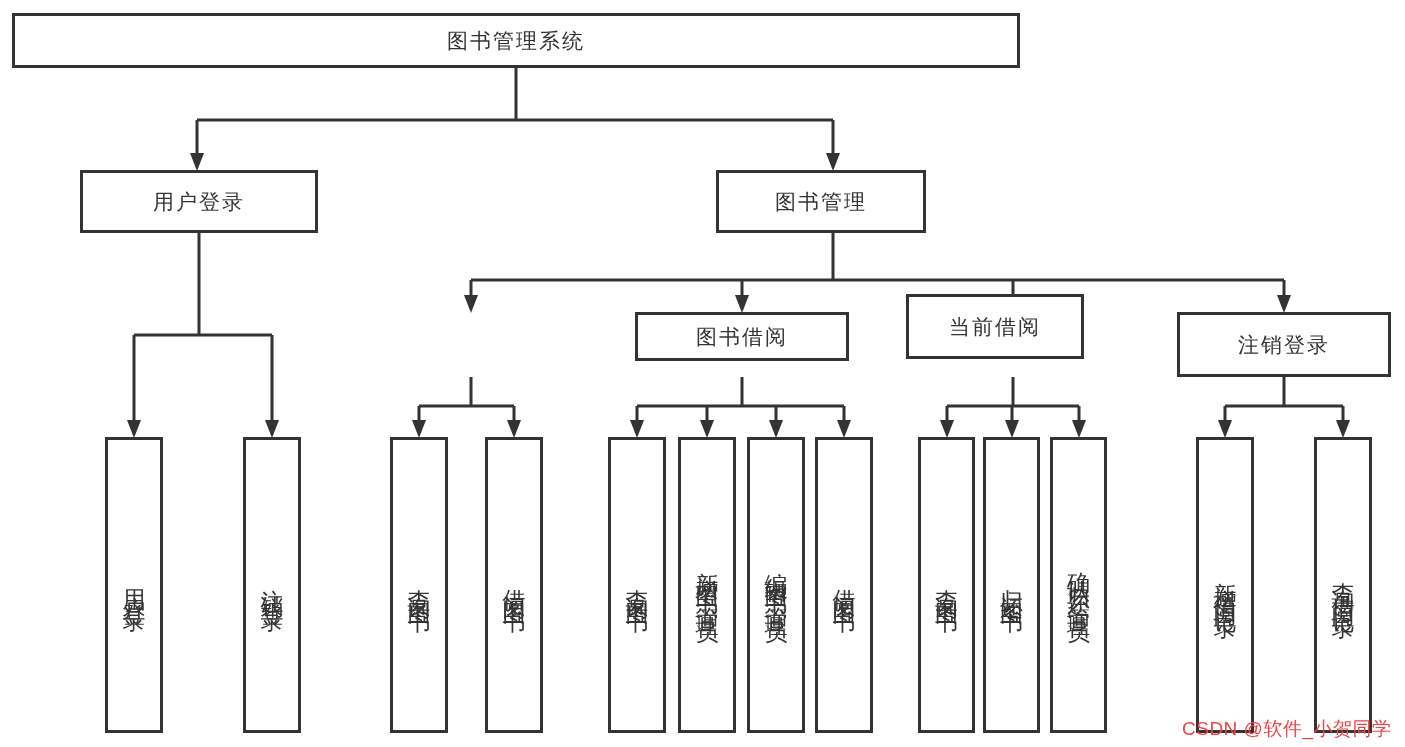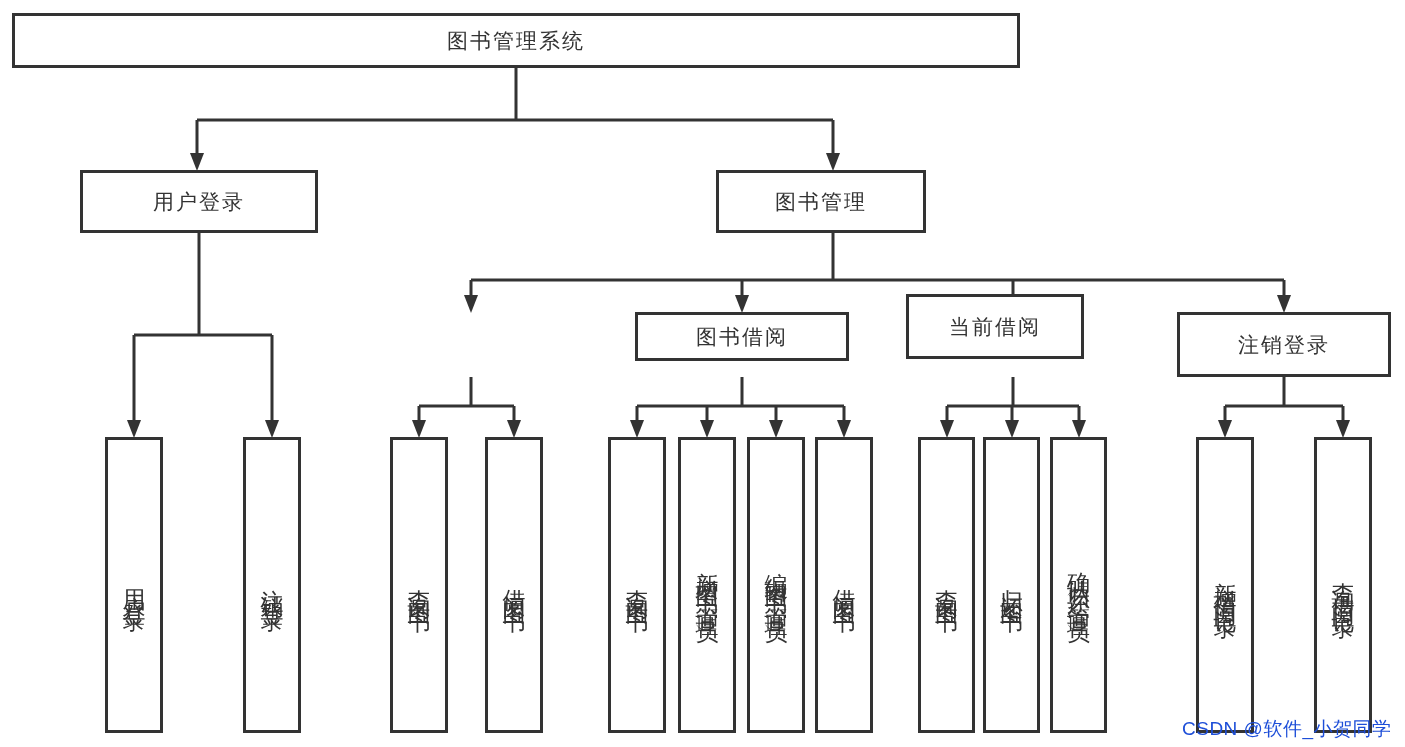--- a/index.html
+++ b/index.html
@@ -39,21 +39,21 @@
     text-orientation: mixed;
     letter-spacing: 7px;
     line-height: 1;
   }
   #watermark {
     position: absolute;
     left: 1182px;
     top: 716px;
     font-size: 19px;
     letter-spacing: 0.5px;
-    color: #1d4ed8;
+    color: #ef4444;
     white-space: nowrap;
     z-index: 5;
   }
 </style>
 </head>
 <body>
 
 <div id="canvas">
 
   <svg id="connectors" viewBox="0 0 1405 747" xmlns="http://www.w3.org/2000/svg">

